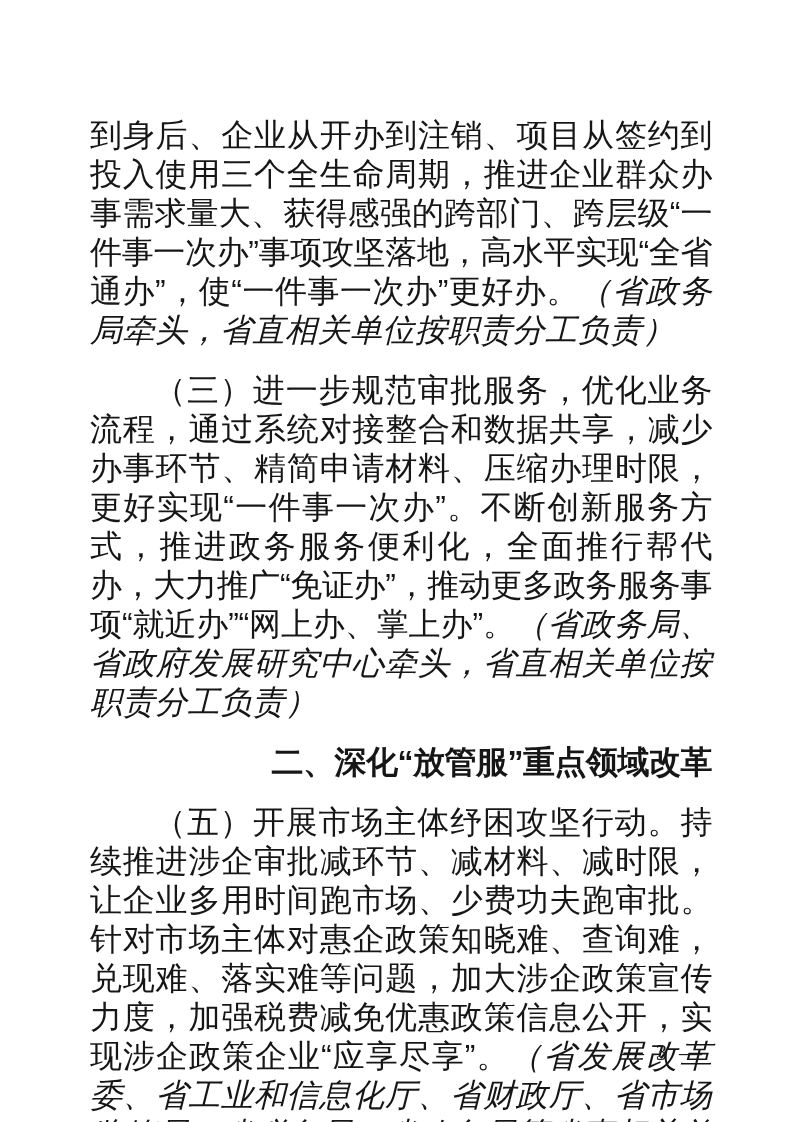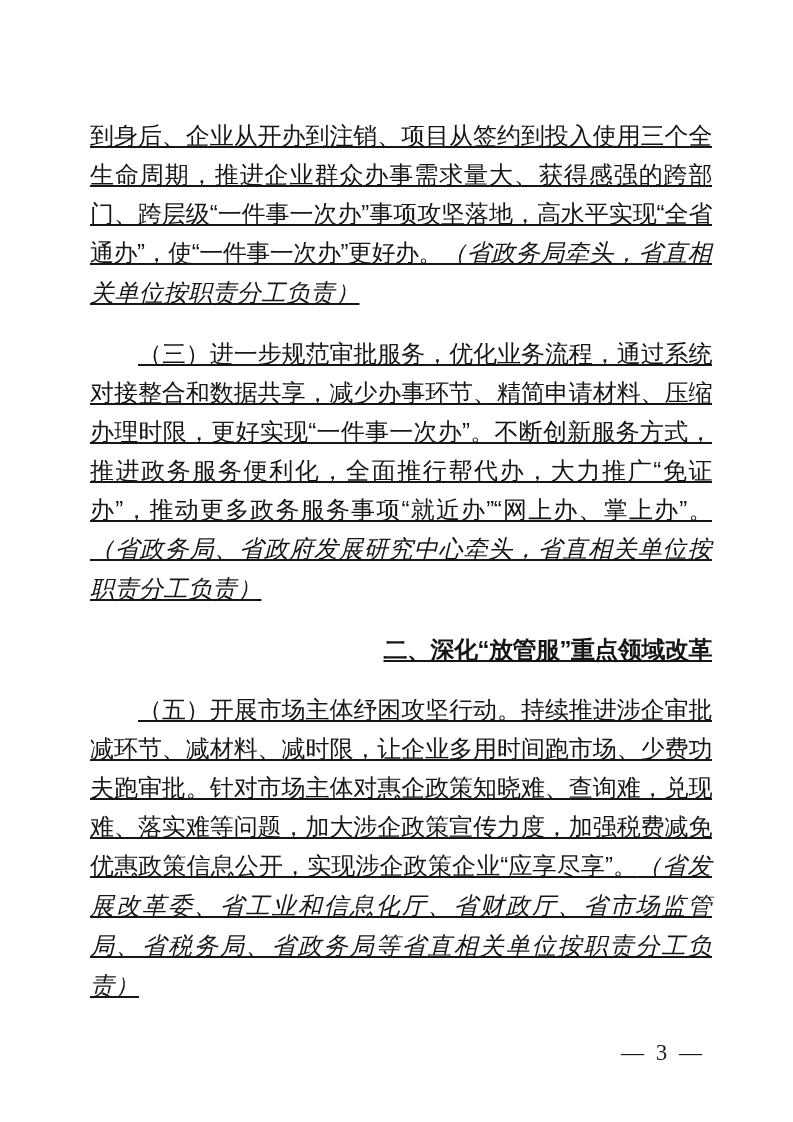--- a/index.html
+++ b/index.html
@@ -20,27 +20,26 @@
   }
   .text-block {
     position: absolute;
     left: 90px;
     top: 116px;
     width: 622px;
   }
   p.doc-para {
     margin: 0;
     font-family: "Liberation Sans", "DejaVu Sans", sans-serif;
-    font-size: 24px;
+    font-size: 32px;
     line-height: 39px;
     letter-spacing: -0.5px;
     text-align: justify;
     color: #161616;
     font-weight: 500;
-    text-decoration: underline;
   }
   p.doc-para + p.doc-para {
     margin-top: 21px;
   }
   p.doc-para.indent {
     text-indent: 2em;
   }
   p.doc-para.heading {
     text-align: right;
     font-weight: 600;

